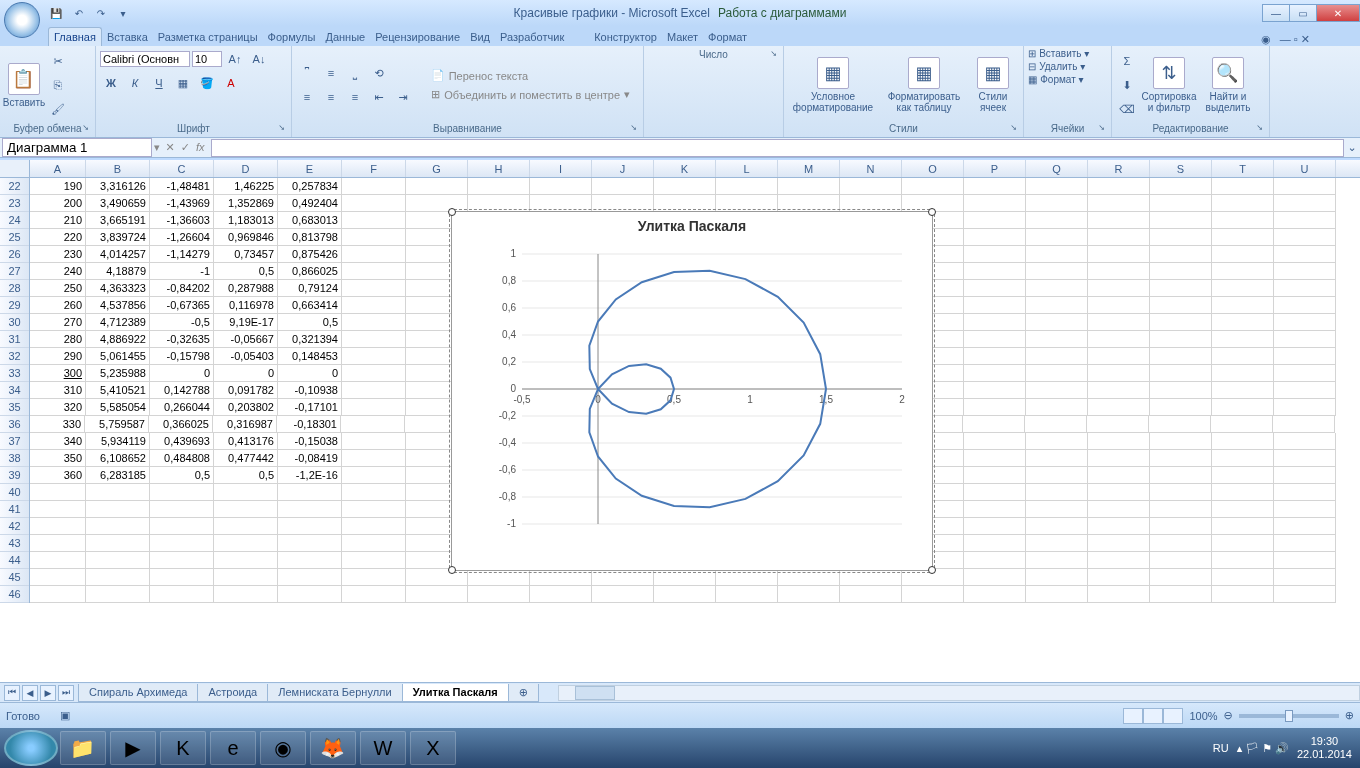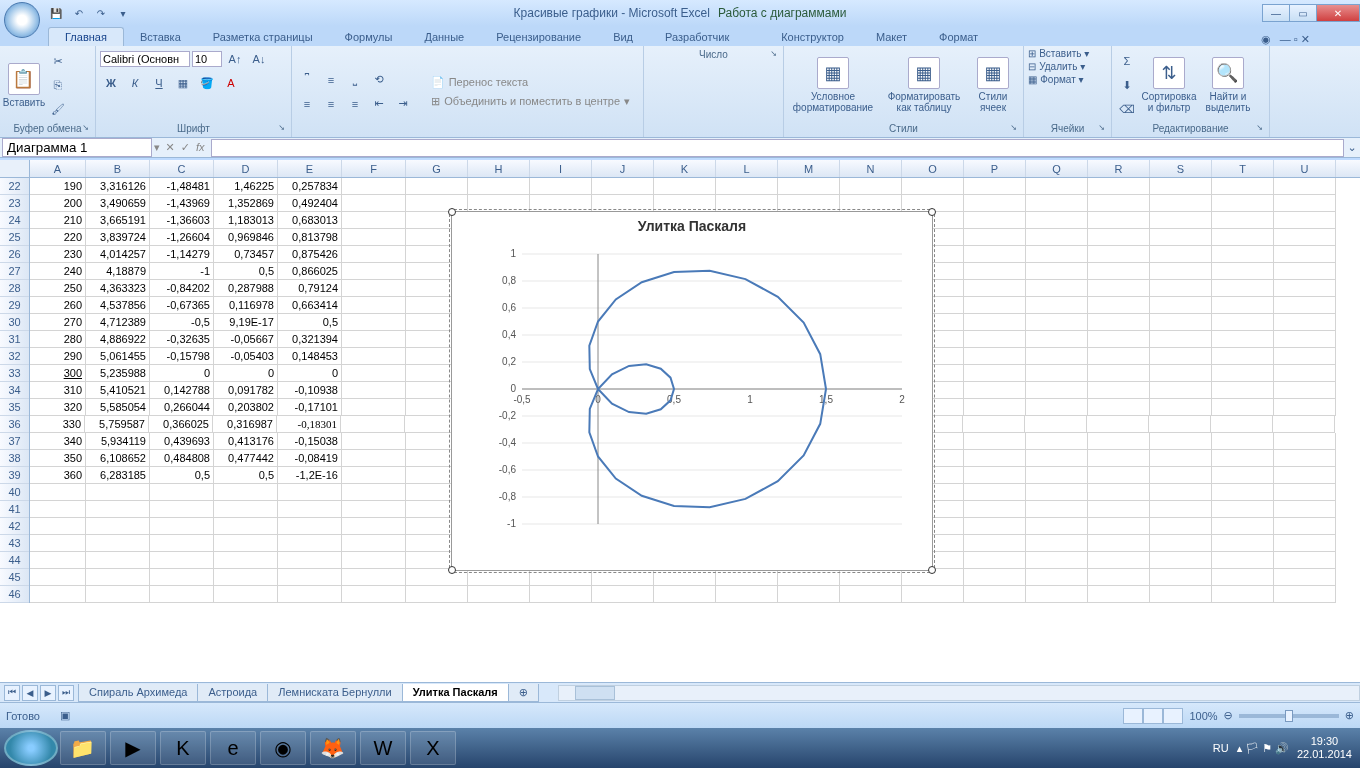--- a/index.html
+++ b/index.html
@@ -11,21 +11,21 @@
 .qat { margin-left: 48px; display: flex; gap: 4px; align-items: center; }
 .qat-btn { width: 18px; height: 18px; display: flex; align-items: center; justify-content: center; font-size: 10px; color: #3b5e8c; }
 .title-center { position: absolute; left: 50%; transform: translateX(-50%); display: flex; gap: 8px; }
 .title-context { color: #2a5a3a; }
 .win-controls { position: absolute; right: 0; display: flex; }
 .win-btn { width: 28px; height: 18px; border: 1px solid #7aa3d0; background: linear-gradient(#e8f2ff, #c8dff5); display: flex; align-items: center; justify-content: center; font-size: 10px; margin-left: -1px; }
 .win-close { background: linear-gradient(#e89090, #d04040); color: #fff; width: 44px; }
 
 
 .tabs { height: 20px; background: #bcd8f9; display: flex; align-items: flex-end; padding-left: 48px; font-size: 11px; }
-.tab { padding: 3px 16px; color: #3b5e8c; cursor: pointer; }
+.tab { padding: 3px 5px; color: #3b5e8c; cursor: pointer; }
 .tab.active { background: #d8e8fa; border: 1px solid #9bb8d8; border-bottom: none; border-radius: 3px 3px 0 0; color: #15428b; }
 .help-btn { margin-left: auto; margin-right: 50px; color: #3b5e8c; font-size: 11px; }
 
 
 .ribbon { height: 92px; background: linear-gradient(#e6f0fb, #d0e2f5); border-bottom: 1px solid #9bb8d8; display: flex; }
 .rgroup { border-right: 1px solid #b8cde5; display: flex; flex-direction: column; padding: 2px 4px; }
 .rgroup-body { flex: 1; display: flex; align-items: center; gap: 3px; }
 .rgroup-label { font-size: 10px; color: #4a6a8a; text-align: center; padding: 1px 0; position: relative; }
 .rgroup-label::after { content: '↘'; position: absolute; right: 2px; font-size: 8px; color: #4a6a8a; }
 .rbtn-large { width: 40px; display: flex; flex-direction: column; align-items: center; font-size: 10px; color: #3b5e8c; text-align: center; gap: 2px; padding: 2px; }
@@ -184,20 +184,21 @@
           <div class="rbtn-small">≡</div>
           <div class="rbtn-small">⇤</div>
           <div class="rbtn-small">⇥</div>
         </div>
       </div>
       <div class="rcol" style="margin-left:8px">
         <div class="rbtn-wide">📄 <span>Перенос текста</span></div>
         <div class="rbtn-wide">⊞ <span>Объединить и поместить в центре</span> ▾</div>
       </div>
     </div>
+    <div class="rgroup-label">Выравнивание</div>
   </div>
   <div class="rgroup" style="width:140px">
     <div class="rgroup-label">Число</div>
   </div>
   <div class="rgroup" style="width:240px">
     <div class="rgroup-body">
       <div class="rbtn-large" style="width:90px">
           <div class="ico">▦</div>
           <span>Условное форматирование</span>
         </div>
@@ -630,21 +631,21 @@
           <div class="cell" style="width: 62px;"></div>
           <div class="cell" style="width: 62px;"></div>
           <div class="cell" style="width: 62px;"></div>
           <div class="cell" style="width: 62px;"></div>
         </div>
         <div class="cell-row">
           <div class="cell" style="width: 55px;">330</div>
           <div class="cell" style="width: 64px;">5,759587</div>
           <div class="cell" style="width: 64px;">0,366025</div>
           <div class="cell" style="width: 64px;">0,316987</div>
-          <div class="cell" style="width: 64px; font-family: Liberation Serif, serif;">-0,18301</div>
+          <div class="cell" style="width: 64px;">-0,18301</div>
           <div class="cell" style="width: 64px;"></div>
           <div class="cell" style="width: 62px;"></div>
           <div class="cell" style="width: 62px;"></div>
           <div class="cell" style="width: 62px;"></div>
           <div class="cell" style="width: 62px;"></div>
           <div class="cell" style="width: 62px;"></div>
           <div class="cell" style="width: 62px;"></div>
           <div class="cell" style="width: 62px;"></div>
           <div class="cell" style="width: 62px;"></div>
           <div class="cell" style="width: 62px;"></div>

